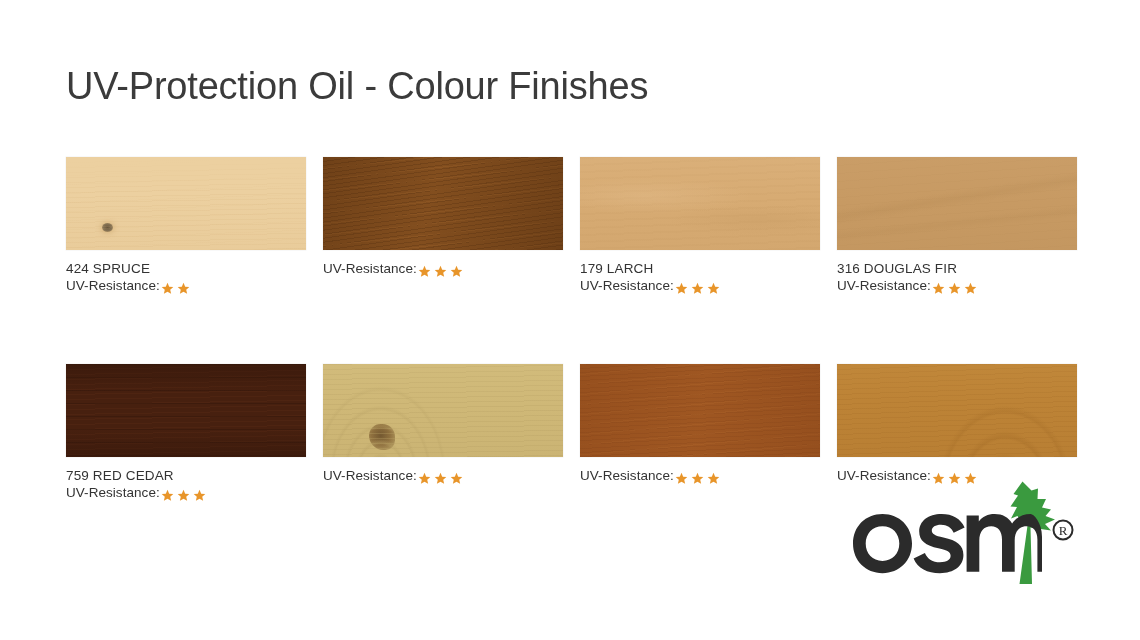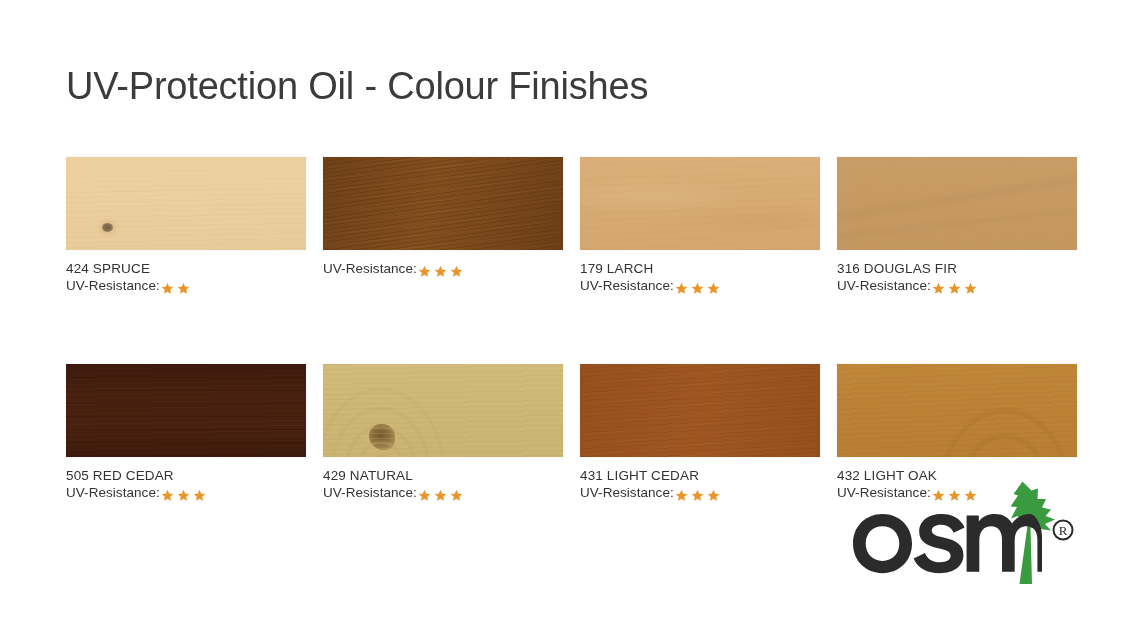--- a/index.html
+++ b/index.html
@@ -235,21 +235,21 @@
           </div>
         </div>
       </div>
       <div class="swatch-card">
         <div class="swatch-chip" style="background: rgb(71, 32, 15);">
           <div class="grain" style="background: repeating-linear-gradient(179deg, rgba(92, 44, 22, 0.333) 0px, rgba(92, 44, 22, 0.333) 1px, transparent 1px, transparent 5px);"></div>
           <div class="grain2" style="background: repeating-linear-gradient(rgba(51, 22, 10, 0.5) 0px, rgba(51, 22, 10, 0.5) 1px, transparent 1px, transparent 13px);"></div>
           <div class="grain3" style="background: linear-gradient(rgba(51, 22, 10, 0.565) 0%, transparent 30%, transparent 70%, rgba(51, 22, 10, 0.533) 100%);"></div>
         </div>
         <div class="swatch-meta">
-          <div class="swatch-name">505 RED CEDAR</div>
+          <div class="swatch-name">759 RED CEDAR</div>
           <div class="swatch-uv">
             <span class="uv-label">UV-Resistance:</span>
             <span class="stars">
               <span class="star" style="color: rgb(232, 149, 42);">
                 <svg viewBox="0 0 24 24" width="13" height="13">
                   <path fill="currentColor" d="M12 1.6l3.1 7.0 7.6 .7-5.7 5.0 1.7 7.4L12 17.9 5.3 21.7l1.7-7.4-5.7-5.0 7.6-.7z"></path>
                 </svg>
               </span>
               <span class="star" style="color: rgb(232, 149, 42);">
                 <svg viewBox="0 0 24 24" width="13" height="13">
@@ -266,21 +266,20 @@
         </div>
       </div>
       <div class="swatch-card">
         <div class="swatch-chip" style="background: rgb(207, 184, 119);">
           <div class="knot" style="left: 46px; top: 60px; width: 26px; height: 26px; border-radius: 48% 52% 40% 60%; background: radial-gradient(at 45% 45%, rgb(107, 79, 42) 0%, rgb(138, 106, 58) 45%, rgba(185, 162, 101, 0.8) 100%);"></div>
           <div class="grain" style="background: repeating-linear-gradient(179deg, rgba(185, 162, 101, 0.333) 0px, rgba(185, 162, 101, 0.333) 1px, transparent 1px, transparent 5px);"></div>
           <div class="grain2" style="background: radial-gradient(90px 120px at 24% 118%, transparent 0%, transparent 12%, rgba(185, 162, 101, 0.44) 14%, transparent 17%, transparent 24%, rgba(185, 162, 101, 0.376) 26%, transparent 29%, transparent 37%, rgba(185, 162, 101, 0.333) 39%, transparent 42%, transparent 52%, rgba(185, 162, 101, 0.314) 54%, transparent 57%, transparent 68%, rgba(185, 162, 101, 0.27) 70%, transparent 73%);"></div>
           <div class="grain3" style="background: linear-gradient(rgba(221, 201, 140, 0.19) 0%, transparent 45%, rgba(185, 162, 101, 0.19) 100%);"></div>
         </div>
         <div class="swatch-meta">
-          <div class="swatch-name">429 NATURAL</div>
           <div class="swatch-uv">
             <span class="uv-label">UV-Resistance:</span>
             <span class="stars">
               <span class="star" style="color: rgb(232, 149, 42);">
                 <svg viewBox="0 0 24 24" width="13" height="13">
                   <path fill="currentColor" d="M12 1.6l3.1 7.0 7.6 .7-5.7 5.0 1.7 7.4L12 17.9 5.3 21.7l1.7-7.4-5.7-5.0 7.6-.7z"></path>
                 </svg>
               </span>
               <span class="star" style="color: rgb(232, 149, 42);">
                 <svg viewBox="0 0 24 24" width="13" height="13">
@@ -296,21 +295,20 @@
           </div>
         </div>
       </div>
       <div class="swatch-card">
         <div class="swatch-chip" style="background: rgb(156, 84, 32);">
           <div class="grain" style="background: repeating-linear-gradient(177deg, rgba(138, 71, 26, 0.44) 0px, rgba(138, 71, 26, 0.44) 1px, transparent 1px, transparent 4px);"></div>
           <div class="grain2" style="background: repeating-linear-gradient(175deg, rgba(176, 103, 44, 0.314) 0px, rgba(176, 103, 44, 0.314) 1px, transparent 1px, transparent 10px);"></div>
           <div class="grain3" style="background: linear-gradient(100deg, rgba(138, 71, 26, 0.333) 0%, rgba(176, 103, 44, 0.145) 50%, rgba(138, 71, 26, 0.376) 100%);"></div>
         </div>
         <div class="swatch-meta">
-          <div class="swatch-name">431 LIGHT CEDAR</div>
           <div class="swatch-uv">
             <span class="uv-label">UV-Resistance:</span>
             <span class="stars">
               <span class="star" style="color: rgb(232, 149, 42);">
                 <svg viewBox="0 0 24 24" width="13" height="13">
                   <path fill="currentColor" d="M12 1.6l3.1 7.0 7.6 .7-5.7 5.0 1.7 7.4L12 17.9 5.3 21.7l1.7-7.4-5.7-5.0 7.6-.7z"></path>
                 </svg>
               </span>
               <span class="star" style="color: rgb(232, 149, 42);">
                 <svg viewBox="0 0 24 24" width="13" height="13">
@@ -326,21 +324,20 @@
           </div>
         </div>
       </div>
       <div class="swatch-card">
         <div class="swatch-chip" style="background: rgb(189, 131, 54);">
           <div class="grain" style="background: repeating-linear-gradient(178deg, rgba(166, 110, 40, 0.27) 0px, rgba(166, 110, 40, 0.27) 1px, transparent 1px, transparent 5px);"></div>
           <div class="grain2" style="background: radial-gradient(120px 150px at 70% 135%, transparent 0%, transparent 18%, rgba(166, 110, 40, 0.46) 20%, transparent 24%, transparent 33%, rgba(166, 110, 40, 0.396) 35%, transparent 39%, transparent 50%, rgba(166, 110, 40, 0.333) 52%, transparent 56%);"></div>
           <div class="grain3" style="background: linear-gradient(rgba(205, 151, 73, 0.208) 0%, transparent 40%, rgba(166, 110, 40, 0.19) 100%);"></div>
         </div>
         <div class="swatch-meta">
-          <div class="swatch-name">432 LIGHT OAK</div>
           <div class="swatch-uv">
             <span class="uv-label">UV-Resistance:</span>
             <span class="stars">
               <span class="star" style="color: rgb(232, 149, 42);">
                 <svg viewBox="0 0 24 24" width="13" height="13">
                   <path fill="currentColor" d="M12 1.6l3.1 7.0 7.6 .7-5.7 5.0 1.7 7.4L12 17.9 5.3 21.7l1.7-7.4-5.7-5.0 7.6-.7z"></path>
                 </svg>
               </span>
               <span class="star" style="color: rgb(232, 149, 42);">
                 <svg viewBox="0 0 24 24" width="13" height="13">

